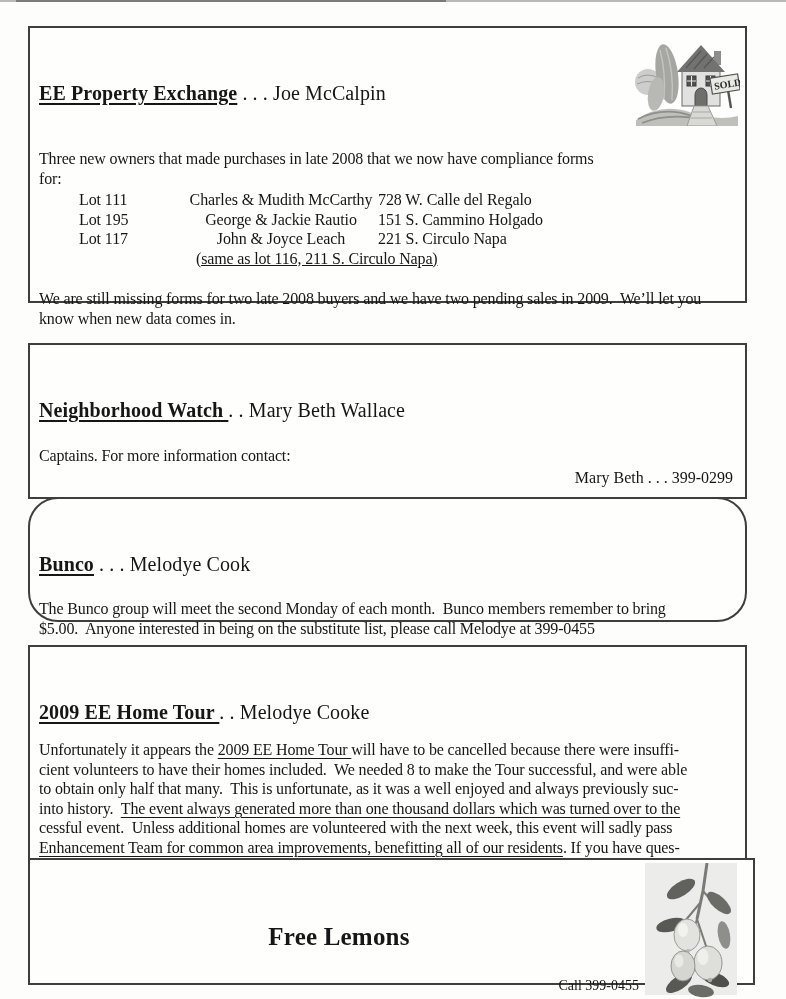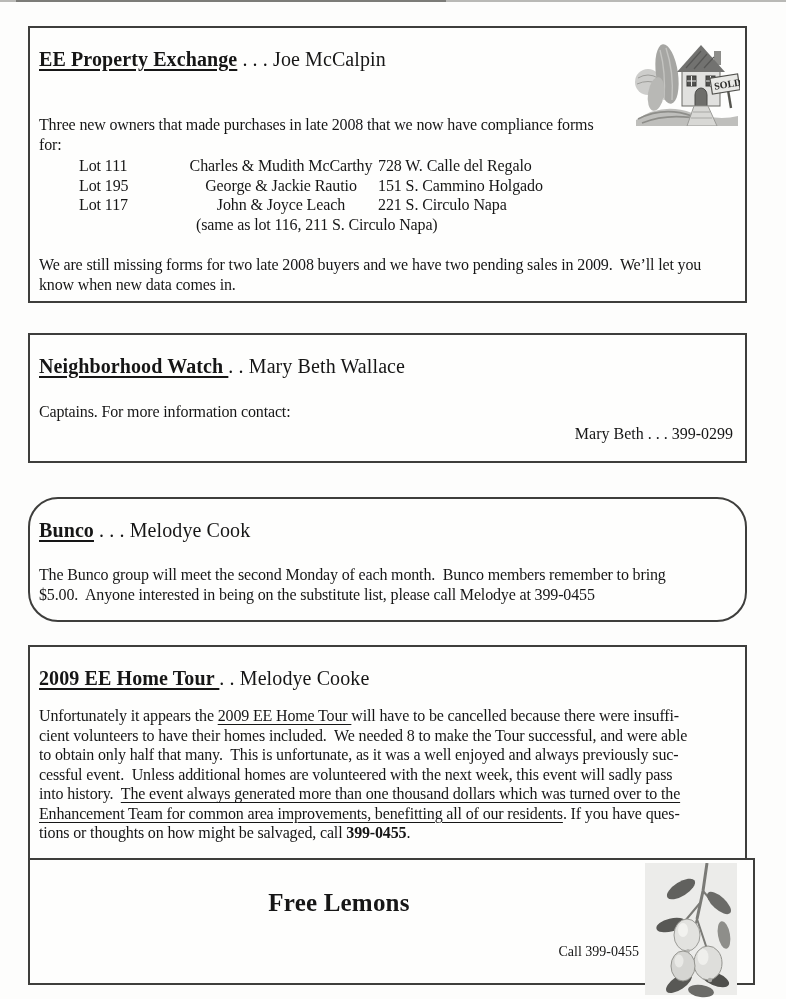--- a/index.html
+++ b/index.html
@@ -11,42 +11,42 @@
   }
   .scan-topline { position:absolute; top:0; left:0; width:786px; height:2px; background:#b9b9b6; }
   .scan-topline-dark { position:absolute; top:0; left:16px; width:430px; height:2px; background:#7c7c78; }
 
   .panel {
     position:absolute; left:28px; width:719px;
     border:2px solid #3e3e3c; box-sizing:border-box;
     background:#fefefd;
   }
   #panel-property { top:26px;  height:277px; }
-  #panel-watch    { top:333px; height:130px; }
+  #panel-watch    { top:343px; height:156px; }
   #panel-bunco    { top:497px; height:125px;border-radius:30px; }
   #panel-hometour { top:645px; height:234px; }
   #panel-lemons   { top:858px; height:127px; width:727px; }
 
-  .inner { padding:20px 12px 0 9px; }
+  .inner { padding:20px 12px 0 9px;margin-top:34px; }
 
   .heading { margin:0; font-size:20px; font-weight:bold; letter-spacing:0.1px; white-space:pre; }
   .heading .title { text-decoration:underline; text-decoration-thickness:2px; text-underline-offset:3px; }
   .heading .suffix { font-weight:normal; }
 
   .tline { white-space:pre; font-size:16px; line-height:19.5px; letter-spacing:-0.15px; }
   .tline .u { text-decoration:underline; text-decoration-thickness:1.4px; text-underline-offset:2.5px; }
   .tline .b { font-weight:bold; }
 
   .intro { margin-top:44px; }
   .lot-table { margin-top:2px; margin-left:40px; }
   .lot-row { white-space:pre; font-size:16px; line-height:19.5px; letter-spacing:-0.1px; }
   .lot-row span { display:inline-block; }
   .lot-row .col-lot    { width:105px; }
   .lot-row .col-owners { width:194px;text-align:center; }
-  .note-line { margin-left:157px; }
+  .note-line { margin-left:157px;text-decoration:underline; }
   .status { margin-top:21px; }
 
   .watch-body { margin-top:24px; }
   .contact-line { text-align:right; margin-top:2px; font-size:16px; line-height:19.5px; white-space:pre; }
 
   .bunco-body { margin-top:23px; }
   .tour-body { margin-top:16px; }
 
   .lemons-title { margin-top:9px; width:600px; text-align:center; font-size:25px; font-weight:bold; letter-spacing:0.2px; }
   .lemons-call  { margin-top:27px; width:600px; text-align:right; font-size:14px; }
@@ -129,22 +129,22 @@
   </div>
 </section>
 
 <section class="panel" id="panel-hometour">
   <div class="inner">
     <h2 class="heading"><span class="title">2009 EE Home Tour </span><span class="suffix">. . Melodye Cooke</span></h2>
     <div class="tour-body">
         <div class="tline"><span class="">Unfortunately it appears the </span><span class="u ">2009 EE Home Tour </span><span class="">will have to be cancelled because there were insuffi-</span></div>
         <div class="tline"><span class="">cient volunteers to have their homes included.  We needed 8 to make the Tour successful, and were able</span></div>
         <div class="tline"><span class="">to obtain only half that many.  This is unfortunate, as it was a well enjoyed and always previously suc-</span></div>
+        <div class="tline"><span class="">into history.  </span><span class="u ">The event always generated more than one thousand dollars which was turned over to the</span></div>
         <div class="tline"><span class="">cessful event.  Unless additional homes are volunteered with the next week, this event will sadly pass</span></div>
-        <div class="tline"><span class="">into history.  </span><span class="u ">The event always generated more than one thousand dollars which was turned over to the</span></div>
         <div class="tline"><span class="u ">Enhancement Team for common area improvements, benefitting all of our residents</span><span class="">. If you have ques-</span></div>
         <div class="tline"><span class="">tions or thoughts on how might be salvaged, call </span><span class="b">399-0455</span><span class="">.</span></div>
       </div>
   </div>
 </section>
 
 <section class="panel" id="panel-lemons">
   <div class="inner">
     <div class="lemons-title">Free Lemons</div>
     <div class="lemons-call">Call 399-0455</div>

